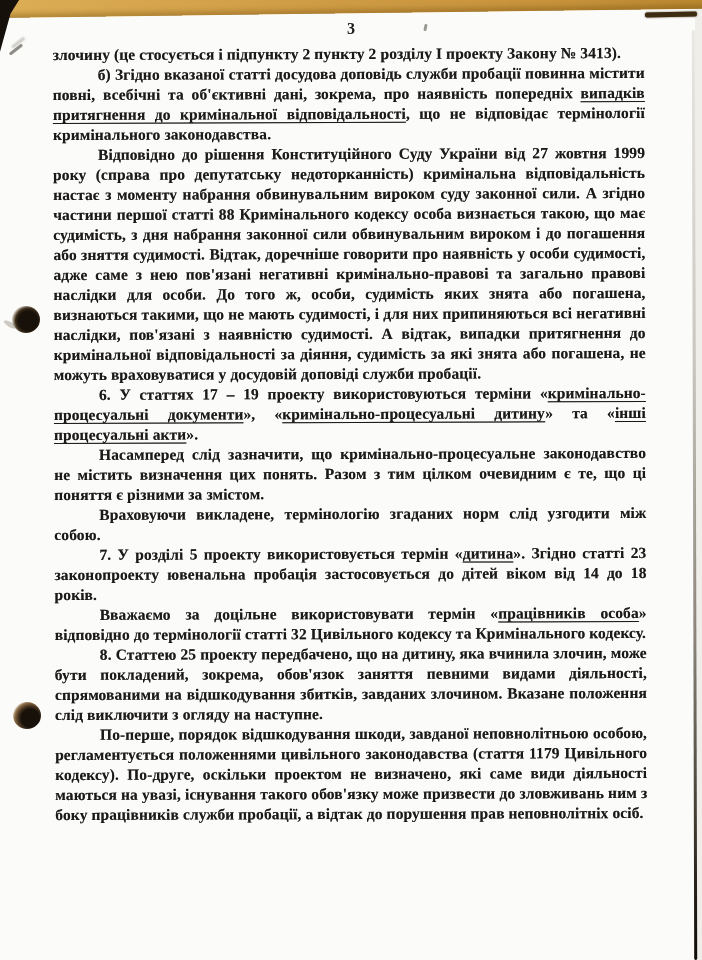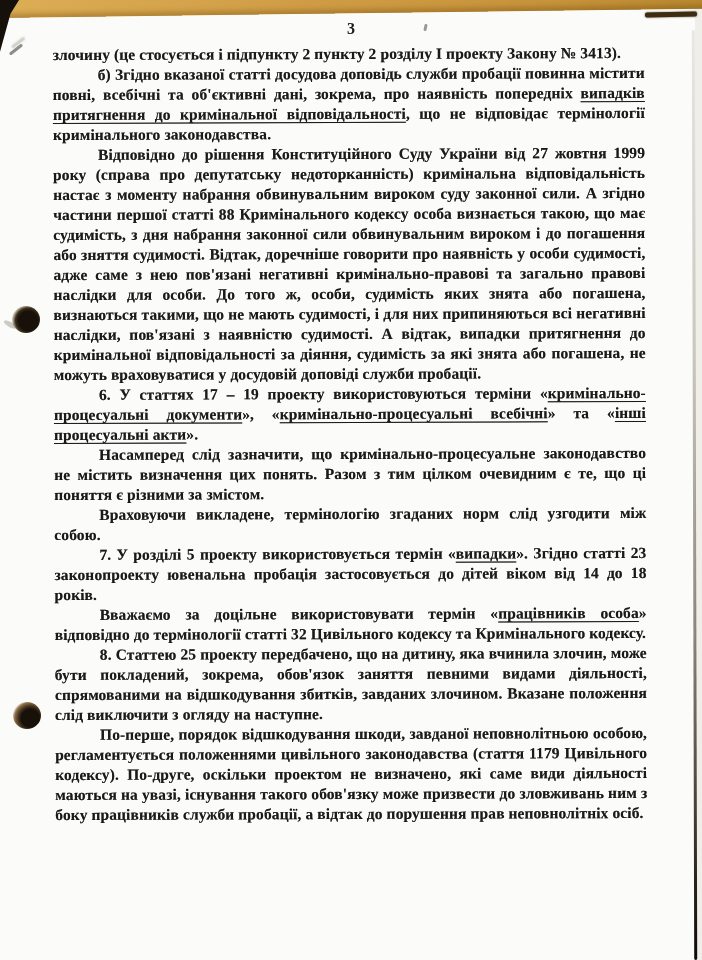--- a/index.html
+++ b/index.html
@@ -122,21 +122,21 @@
   <div class="hole hole-top"></div>
   <div class="hole hole-bottom"></div>
   <div class="pen-mark"></div>
   <div class="speck"></div>
 
   <div class="page-number">3</div>
   <div class="doc-body">
       <p><span>злочину (це стосується і підпункту 2 пункту 2 розділу І проекту Закону № 3413).</span></p>
       <p class="indent"><span>б) Згідно вказаної статті досудова доповідь служби пробації повинна містити повні, всебічні та об'єктивні дані, зокрема, про наявність попередніх </span><span class="u">випадків притягнення до кримінальної відповідальності</span><span>, що не відповідає термінології кримінального законодавства.</span></p>
       <p class="indent"><span>Відповідно до рішення Конституційного Суду України від 27 жовтня 1999 року (справа про депутатську недоторканність) кримінальна відповідальність настає з моменту набрання обвинувальним вироком суду законної сили. А згідно частини першої статті 88 Кримінального кодексу особа визнається такою, що має судимість, з дня набрання законної сили обвинувальним вироком і до погашення або зняття судимості. Відтак, доречніше говорити про наявність у особи судимості, адже саме з нею пов'язані негативні кримінально-правові та загально правові наслідки для особи. До того ж, особи, судимість яких знята або погашена, визнаються такими, що не мають судимості, і для них припиняються всі негативні наслідки, пов'язані з наявністю судимості. А відтак, випадки притягнення до кримінальної відповідальності за діяння, судимість за які знята або погашена, не можуть враховуватися у досудовій доповіді служби пробації.</span></p>
-      <p class="indent"><span>6. У статтях 17 – 19 проекту використовуються терміни «</span><span class="u">кримінально-процесуальні документи</span><span>», «</span><span class="u">кримінально-процесуальні всебічні</span><span>» та «</span><span class="u">інші процесуальні акти</span><span>».</span></p>
+      <p class="indent"><span>6. У статтях 17 – 19 проекту використовуються терміни «</span><span class="u">кримінально-процесуальні документи</span><span>», «</span><span class="u">кримінально-процесуальні дитину</span><span>» та «</span><span class="u">інші процесуальні акти</span><span>».</span></p>
       <p class="indent"><span>Насамперед слід зазначити, що кримінально-процесуальне законодавство не містить визначення цих понять. Разом з тим цілком очевидним є те, що ці поняття є різними за змістом.</span></p>
       <p class="indent"><span>Враховуючи викладене, термінологію згаданих норм слід узгодити між собою.</span></p>
-      <p class="indent"><span>7. У розділі 5 проекту використовується термін «</span><span class="u">випадки</span><span>». Згідно статті 23 законопроекту ювенальна пробація застосовується до дітей віком від 14 до 18 років.</span></p>
+      <p class="indent"><span>7. У розділі 5 проекту використовується термін «</span><span class="u">дитина</span><span>». Згідно статті 23 законопроекту ювенальна пробація застосовується до дітей віком від 14 до 18 років.</span></p>
       <p class="indent"><span>Вважаємо за доцільне використовувати термін «</span><span class="u">працівників особа</span><span>» відповідно до термінології статті 32 Цивільного кодексу та Кримінального кодексу.</span></p>
       <p class="indent"><span>8. Статтею 25 проекту передбачено, що на дитину, яка вчинила злочин, може бути покладений, зокрема, обов'язок заняття певними видами діяльності, спрямованими на відшкодування збитків, завданих злочином. Вказане положення слід виключити з огляду на наступне.</span></p>
       <p class="indent"><span>По-перше, порядок відшкодування шкоди, завданої неповнолітньою особою, регламентується положеннями цивільного законодавства (стаття 1179 Цивільного кодексу). По-друге, оскільки проектом не визначено, які саме види діяльності маються на увазі, існування такого обов'язку може призвести до зловживань ним з боку працівників служби пробації, а відтак до порушення прав неповнолітніх осіб.</span></p>
     </div>
 </div>
 
 </body></html>

